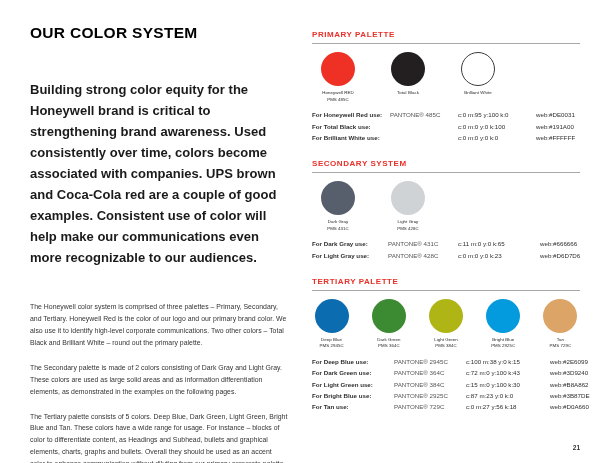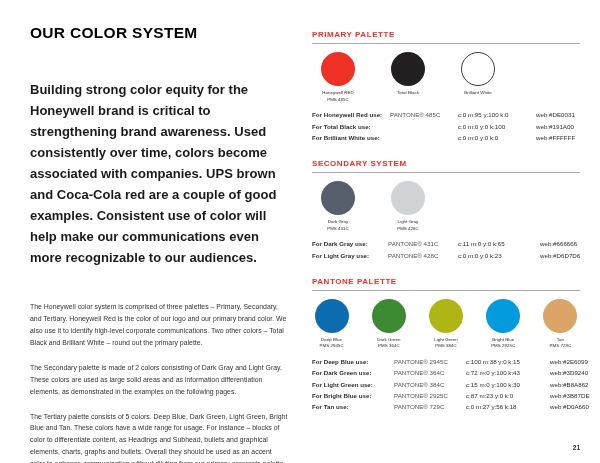--- a/index.html
+++ b/index.html
@@ -250,21 +250,21 @@
         <div class="formula-row">
           <span class="f-label">For Light Gray use:</span>
           <span class="f-pantone">PANTONE®  428C</span>
           <span class="f-cmyk">c:0 m:0 y:0 k:23</span>
           <span class="f-web">web:#D6D7D6</span>
         </div>
       </div>
     </section>
 
     <section class="palette-block tertiary">
-      <div class="palette-heading">PANTONE PALETTE</div>
+      <div class="palette-heading">TERTIARY PALETTE</div>
       <div class="palette-rule"></div>
       <div class="swatch-row">
         <div class="swatch-cell">
           <div class="swatch-dot" style="background: rgb(11, 108, 176);"></div>
           <div class="swatch-label">
             <span>Deep Blue</span>
             <span class="pms">PMS 2945C</span>
           </div>
         </div>
         <div class="swatch-cell">

